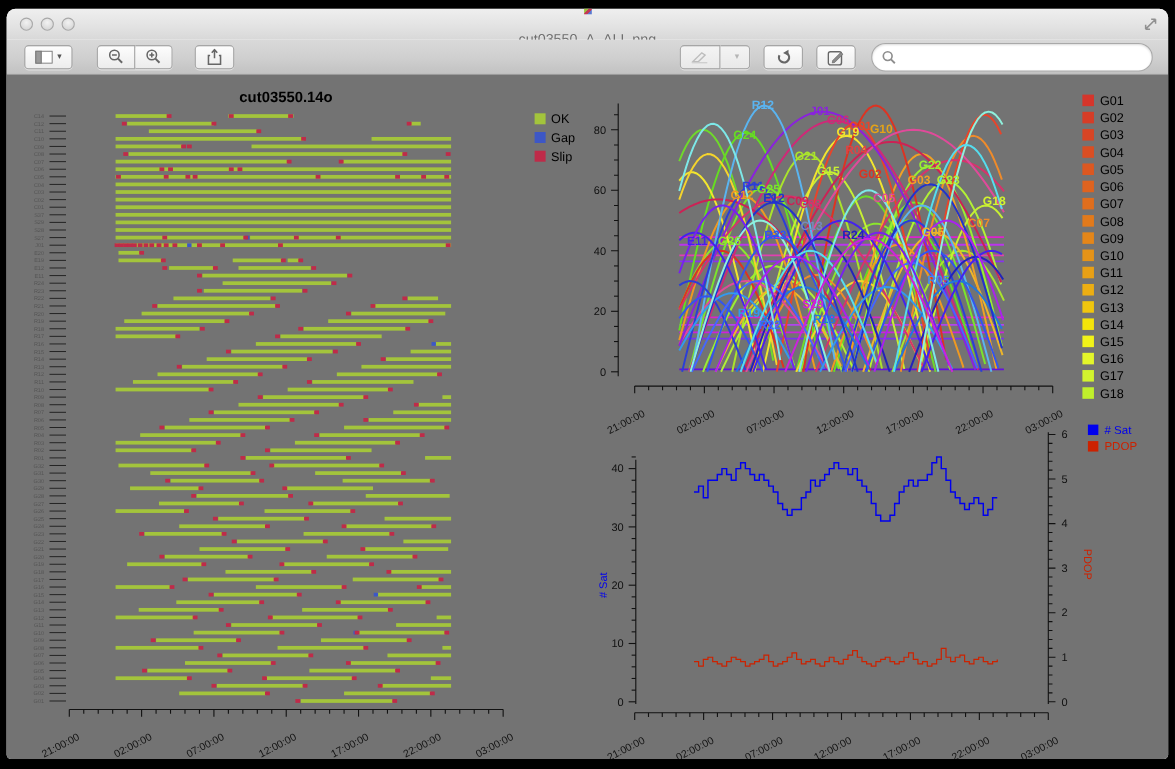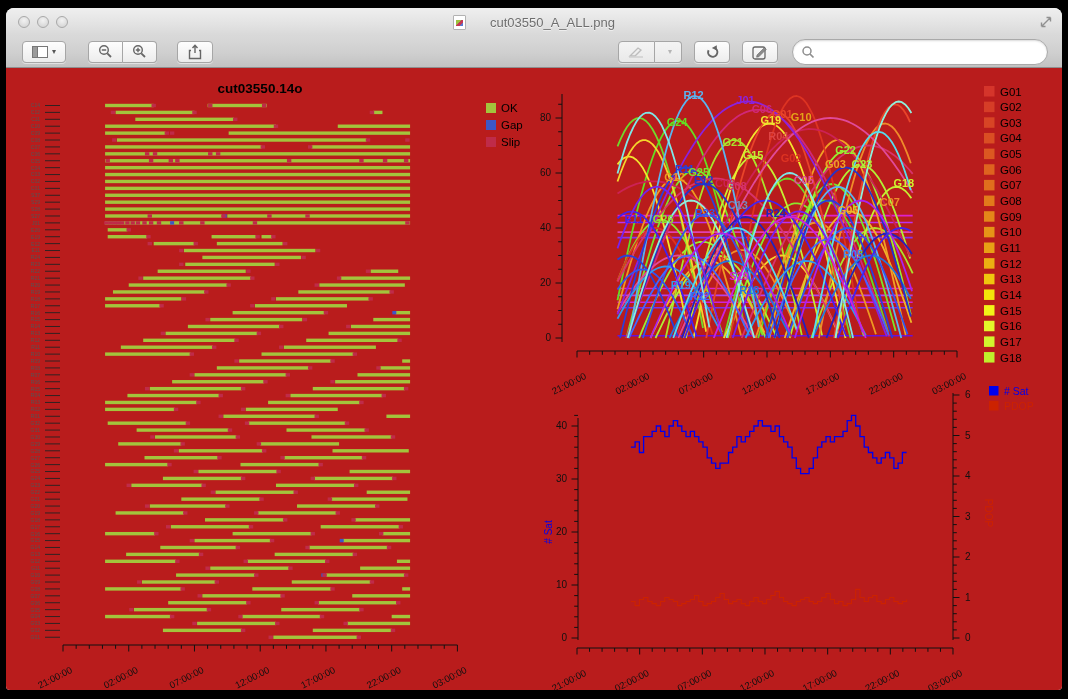--- a/index.html
+++ b/index.html
@@ -4,21 +4,21 @@
 <style>
   html,body{margin:0;padding:0;background:#000;width:1068px;height:699px;overflow:hidden;
     font-family:"Liberation Sans",sans-serif;}
   .window{position:absolute;left:6px;top:8px;width:1056px;height:682px;background:#fff;
     border-radius:8px 8px 4px 4px;overflow:hidden;box-shadow:0 0 0 1px rgba(0,0,0,.85);}
   .titlebar{position:absolute;left:0;top:0;right:0;height:28px;
     background:linear-gradient(180deg,#efefef 0%,#e2e2e2 60%,#d8d8d8 100%);}
   .lights{position:absolute;left:12px;top:8px;display:flex;gap:7px;}
   .light{width:12px;height:12px;border-radius:50%;
     background:radial-gradient(circle at 50% 35%,#f2f2f2,#cfcfcf);border:1px solid #a8a8a8;box-sizing:border-box;}
-  .titlewrap{position:absolute;left:0;right:0;top:0;height:28px;display:flex;align-items:center;justify-content:center;gap:24px;}
+  .titlewrap{position:absolute;left:0;right:0;top:0;height:28px;display:flex;align-items:center;justify-content:center;gap:24px;flex-direction:column;}
   .doc-icon{width:13px;height:15px;background:#fff;border:1px solid #b2b2b2;border-radius:1px;position:relative;box-sizing:border-box;}
   .doc-icon::after{content:"";position:absolute;left:2px;top:4px;width:7px;height:6px;
     background:linear-gradient(135deg,#9ec13f 0 40%,#c23a55 40% 70%,#5a78d0 70% 100%);}
   .wtitle{font-size:13px;color:#6e6e6e;text-shadow:0 1px 0 rgba(255,255,255,.6);}
   .fs-icon{position:absolute;right:10px;top:8px;}
   .toolbar{position:absolute;left:0;top:28px;right:0;height:31px;
     background:linear-gradient(180deg,#d9d9d9 0%,#cfcfcf 55%,#c2c2c2 100%);
     border-bottom:1px solid #8f8f8f;display:flex;align-items:center;}
   .tb-btn{height:22px;background:linear-gradient(180deg,#fdfdfd,#ececec);
     border:1px solid #a6a6a6;border-radius:4px;display:inline-flex;align-items:center;justify-content:center;
@@ -28,21 +28,21 @@
   .seg .tb-btn:first-child{border-radius:4px 0 0 4px;border-left-width:1px;}
   .seg .tb-btn:last-child{border-radius:0 4px 4px 0;}
   .tb-btn.disabled{background:linear-gradient(180deg,#f4f4f4,#e9e9e9);}
   .sp{display:inline-block;}
   .searchfield{height:24px;flex:0 0 238px;background:#fff;border:1px solid #a9a9a9;border-radius:13px;
     display:inline-flex;align-items:center;padding:0 8px;box-shadow:inset 0 1px 2px rgba(0,0,0,.15);}
   .searchfield input{border:none;outline:none;flex:1;font-size:12px;background:transparent;
     font-family:"Liberation Sans",sans-serif;}
   .caret{font-size:8px;color:#555;margin-left:4px;}
   .caret.dim{color:#b5b5b5;}
-  .content{position:absolute;left:0;top:60px;right:0;bottom:0;background:#b91c1c;text-align:center;}
+  .content{position:absolute;left:0;top:60px;right:0;bottom:0;background:#737373;text-align:center;}
   .content svg{position:absolute;left:0;top:0;}
 </style>
 </head>
 <body>
 
 <div class="window">
   <div class="titlebar">
     <div class="lights">
       <span class="light"></span>
       <span class="light"></span>

